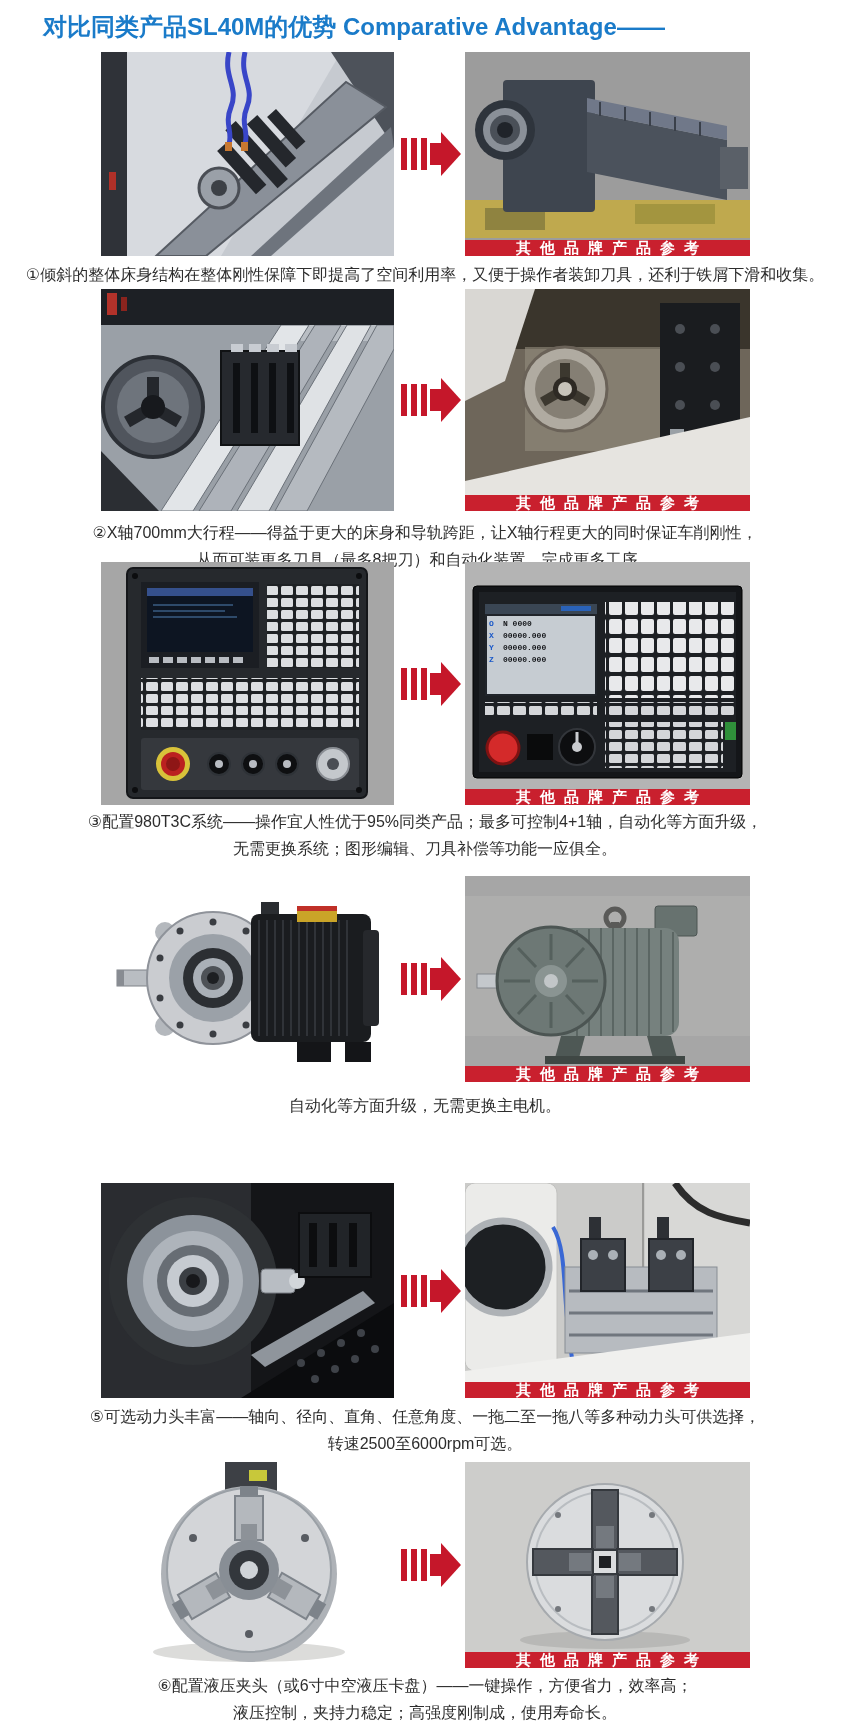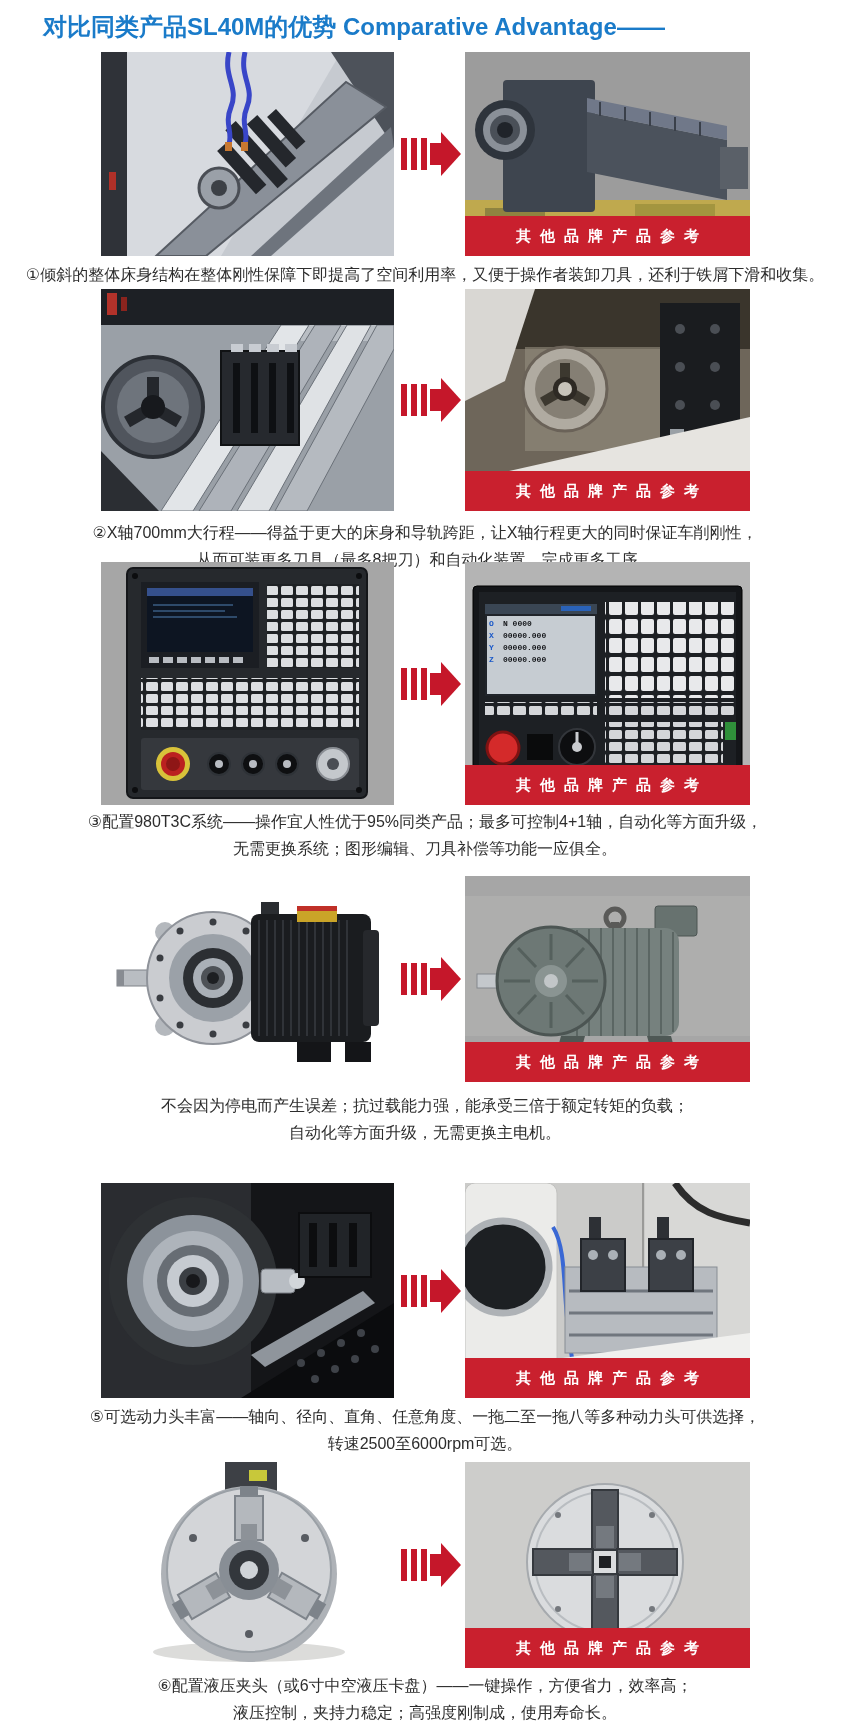--- a/index.html
+++ b/index.html
@@ -6,21 +6,21 @@
   body{width:850px;height:1722px;position:relative;overflow:hidden;
        font-family:"Liberation Sans","DejaVu Sans",sans-serif;}
   .title{position:absolute;left:38px;top:6px;font-size:24px;font-weight:bold;
          color:#1a7bc9;margin:5px;white-space:nowrap;}
   .row{position:absolute;left:0;width:850px;}
   .photo{position:absolute;top:0;overflow:hidden;background:#9a9a9a;}
   .photo.lft{left:101px;width:293px;}
   .photo.rgt{left:465px;width:285px;}
   .photo svg{display:block;}
   .arrow{position:absolute;left:401px;width:60px;height:56px;}
-  .banner{position:absolute;left:0;right:0;bottom:0;height:40px;background:#c9202e;
+  .banner{position:absolute;left:0;right:0;bottom:0;height:16px;background:#c9202e;
           color:#ffffff;font-size:15px;font-weight:bold;letter-spacing:9px;
           padding-left:9px;display:flex;align-items:center;justify-content:center;
           box-sizing:border-box;white-space:nowrap;}
   .caption{position:absolute;left:0;width:850px;text-align:center;font-size:16px;
            line-height:27px;color:#2d2d2d;font-weight:400;}
   .scr{position:absolute;left:24px;top:56px;width:106px;
        font-family:Liberation Mono, monospace;
        font-size:8px;line-height:12px;font-weight:bold;color:#16181c;}
   .scr .lbl{color:#1a58c8;display:inline-block;width:14px;}
   .scr div{white-space:pre;}
@@ -388,21 +388,20 @@
       <polygon points="96,160 120,160 114,182 90,182" fill="#4e5855"></polygon>
       <polygon points="182,160 206,160 212,182 188,182" fill="#4e5855"></polygon>
       <rect x="80" y="180" width="140" height="8" fill="#3f4744"></rect>
     </svg>
     <div class="banner">
         <span>其他品牌产品参考</span>
       </div>
   </div>
 </div>
 <div class="caption" style="top:1092px">
-  <div>不会因为停电而产生误差；抗过载能力强，能承受三倍于额定转矩的负载；</div>
   <div>自动化等方面升级，无需更换主电机。</div>
 </div>
 
 <div class="row" style="top:1183px;height:215px">
   <div class="photo lft" style="height:215px;background:#141518">
     <svg width="293" height="215">
       <rect width="293" height="215" fill="#141518"></rect>
       <rect width="150" height="215" fill="#2a2c30"></rect>
       <circle cx="92" cy="98" r="84" fill="#2e3134"></circle>
       <circle cx="92" cy="98" r="66" fill="#8c939b"></circle>

